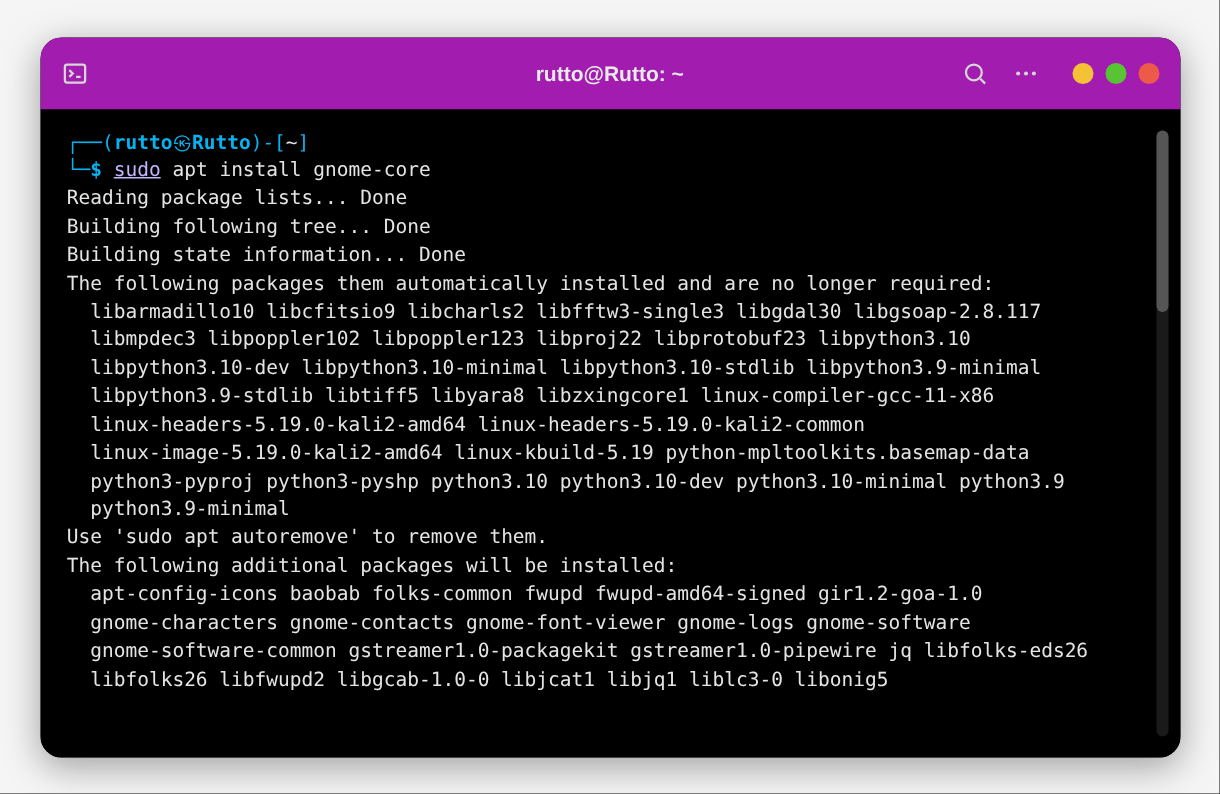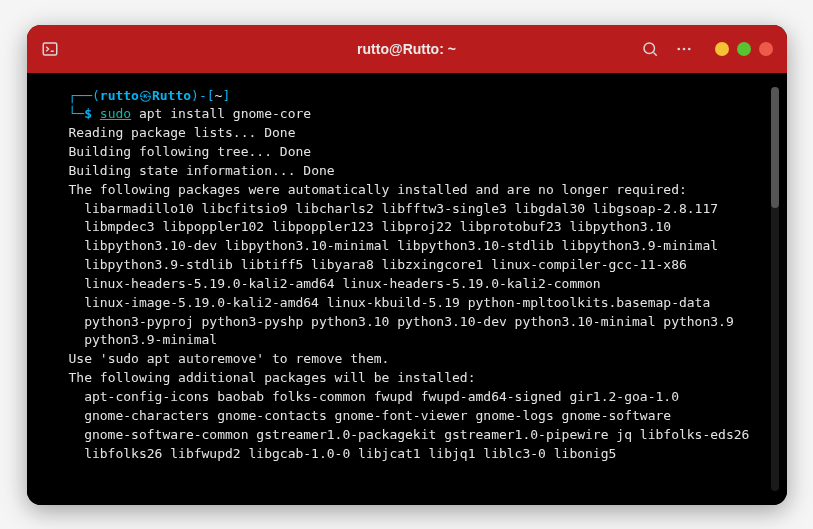--- a/index.html
+++ b/index.html
@@ -21,21 +21,21 @@
       height: 480px;
       background: #000000;
       border-radius: 14px;
       overflow: hidden;
       box-shadow: 0 6px 24px rgba(0,0,0,0.35);
       display: flex;
       flex-direction: column;
     }
     .titlebar {
       height: 48px;
-      background: #b91c1c;
+      background: #a21caf;
       display: flex;
       align-items: center;
       justify-content: space-between;
       padding: 0 14px;
       position: relative;
     }
     .titlebar-left {
       display: flex;
       align-items: center;
       width: 100px;
@@ -87,21 +87,20 @@
       position: relative;
       display: flex;
     }
     .terminal-content {
       flex: 1;
       font-size: 13px;
       line-height: 1.45;
       color: #e4e4e4;
       white-space: pre;
       font-family: "Menlo", "Consolas", "DejaVu Sans Mono", monospace;
-      margin-left: 24px;
     }
     .scrollbar {
       width: 8px;
       background: #1a1a1a;
       border-radius: 4px;
       position: relative;
       margin-left: 4px;
     }
     .scrollbar-thumb {
       position: absolute;
@@ -110,21 +109,21 @@
       right: 0;
       height: 30%;
       background: #555;
       border-radius: 4px;
     }
     .prompt-line {
       display: block;
     }
     .accent { color: #06b3f0; }
     .accent-bold { color: #06b3f0; font-weight: bold; }
-    .green-underline { color: #14b8a6; text-decoration: underline; }
+    .green-underline { color: #c4b5fd; text-decoration: underline; }
     .white { color: #e4e4e4; }
     .indent { padding-left: 2ch; display: block; }
   </style>
 </head>
 <body>
 
 <div class="terminal-window">
 
   <div class="titlebar">
     <div class="titlebar-left">
@@ -157,21 +156,21 @@
         <div class="window-btn btn-green"></div>
         <div class="window-btn btn-red"></div>
       </div>
     </div>
   </div>
 
   <div class="terminal-body">
     <div class="terminal-content"><span class="prompt-line"><span class="accent">┌──(</span><span class="accent-bold">rutto</span><span class="accent">㉿</span><span class="accent-bold">Rutto</span><span class="accent">)-[</span><span class="white">~</span><span class="accent">]</span></span><span class="prompt-line"><span class="accent">└─</span><span class="accent-bold">$</span><span class="white"> </span><span class="green-underline">sudo</span><span class="white"> apt install gnome-core</span></span><span>Reading package lists... Done</span>
 <span>Building following tree... Done</span>
 <span>Building state information... Done</span>
-<span>The following packages were automatically installed and are no longer required:</span>
+<span>The following packages them automatically installed and are no longer required:</span>
 <span class="indent">libarmadillo10 libcfitsio9 libcharls2 libfftw3-single3 libgdal30 libgsoap-2.8.117</span><span class="indent">libmpdec3 libpoppler102 libpoppler123 libproj22 libprotobuf23 libpython3.10</span><span class="indent">libpython3.10-dev libpython3.10-minimal libpython3.10-stdlib libpython3.9-minimal</span><span class="indent">libpython3.9-stdlib libtiff5 libyara8 libzxingcore1 linux-compiler-gcc-11-x86</span><span class="indent">linux-headers-5.19.0-kali2-amd64 linux-headers-5.19.0-kali2-common</span><span class="indent">linux-image-5.19.0-kali2-amd64 linux-kbuild-5.19 python-mpltoolkits.basemap-data</span><span class="indent">python3-pyproj python3-pyshp python3.10 python3.10-dev python3.10-minimal python3.9</span><span class="indent">python3.9-minimal</span><span>Use 'sudo apt autoremove' to remove them.</span>
 <span>The following additional packages will be installed:</span>
 <span class="indent">apt-config-icons baobab folks-common fwupd fwupd-amd64-signed gir1.2-goa-1.0</span><span class="indent">gnome-characters gnome-contacts gnome-font-viewer gnome-logs gnome-software</span><span class="indent">gnome-software-common gstreamer1.0-packagekit gstreamer1.0-pipewire jq libfolks-eds26</span><span class="indent">libfolks26 libfwupd2 libgcab-1.0-0 libjcat1 libjq1 liblc3-0 libonig5</span></div>
 
     <div class="scrollbar">
       <div class="scrollbar-thumb"></div>
     </div>
   </div>
 
 </div>

